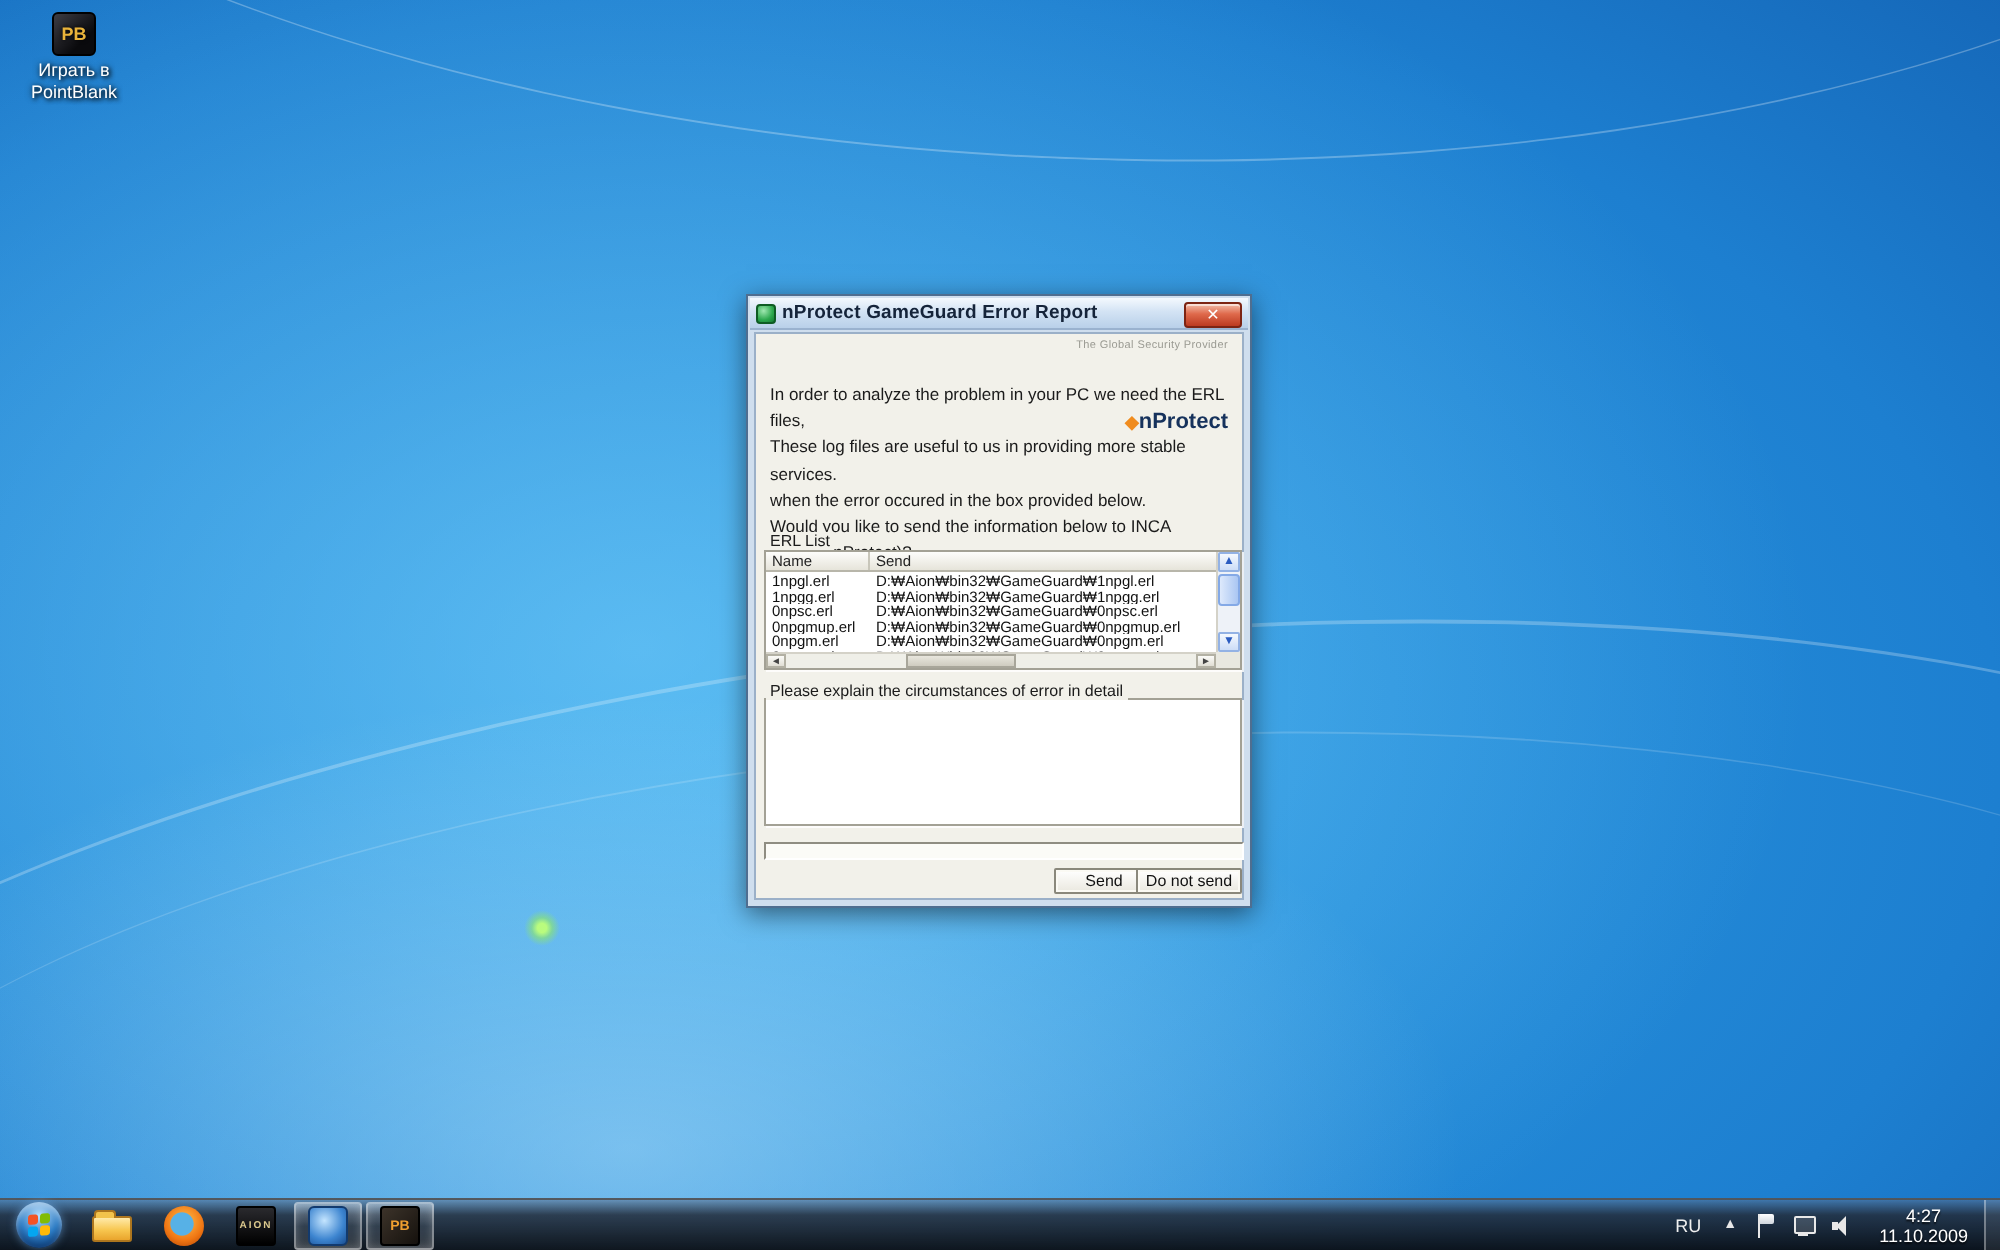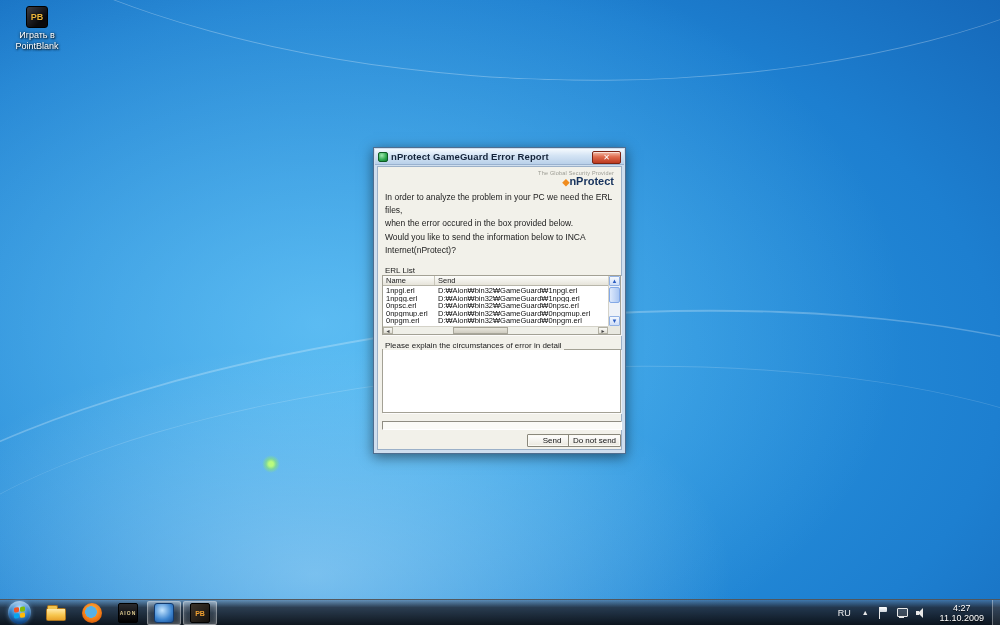--- a/index.html
+++ b/index.html
@@ -46,21 +46,21 @@
   .close-btn { position:absolute; right:3px; top:1.5px; width:29px; height:13px;
     background:linear-gradient(#f3beab, #df6a4c 45%, #bc3a20); border:1px solid #7c2413;
     border-radius:2px; color:#fff; font-size:8px; line-height:11px; text-align:center;
     box-shadow:inset 0 1px 0 rgba(255,255,255,.55); cursor:pointer; }
 
   .client { position:absolute; left:3px; right:3px; top:18px; bottom:3px;
     background:#f2f1ea; border:1px solid #9bb0c8; }
 
   .brand { position:absolute; top:3px; right:7px; text-align:right; }
   .brand .tag { font-size:5.5px; color:#9b9b93; letter-spacing:.2px; }
-  .brand .name { font-size:11px; font-weight:bold; color:#16325c; line-height:11px; }
+  .brand .name { font-size:11px; font-weight:bold; color:#16325c; line-height:11px;margin-top:30px; }
   .brand .diamond { color:#f08c1e; font-size:9px; }
 
   .intro { position:absolute; left:7px; right:6px; top:24px; font-size:8.5px;
     line-height:13.2px; color:#1b1b1b; }
 
   .group-label { position:absolute; font-size:8px; color:#1b1b1b; background:#f2f1ea; padding:0 2px; z-index:2; }
   .erl-label { left:5px; top:99px; }
   .erl-box { position:absolute; left:4px; top:108px; width:239px; height:60px;
     background:#fff; border:1px solid #a3a195; box-shadow:1px 1px 0 rgba(255,255,255,.8); }
 
@@ -183,20 +183,21 @@
     </div>
     <div class="client">
 
       <div class="brand">
         <div class="tag">The Global Security Provider</div>
         <div class="name"><span class="diamond">◆</span><span>nProtect</span></div>
       </div>
 
       <div class="intro">
           <div>In order to analyze the problem in your PC we need the ERL files,</div>
+          <div>These log files are useful to us in providing more stable services.</div>
           <div>when the error occured in the box provided below.</div>
           <div>Would you like to send the information below to INCA</div>
           <div>Internet(nProtect)?</div>
         </div>
 
       <div class="group-label erl-label">ERL List</div>
       <div class="erl-box">
         <div class="lv-h">
           <span class="c-name">Name</span>
           <span class="c-path">Send</span>

